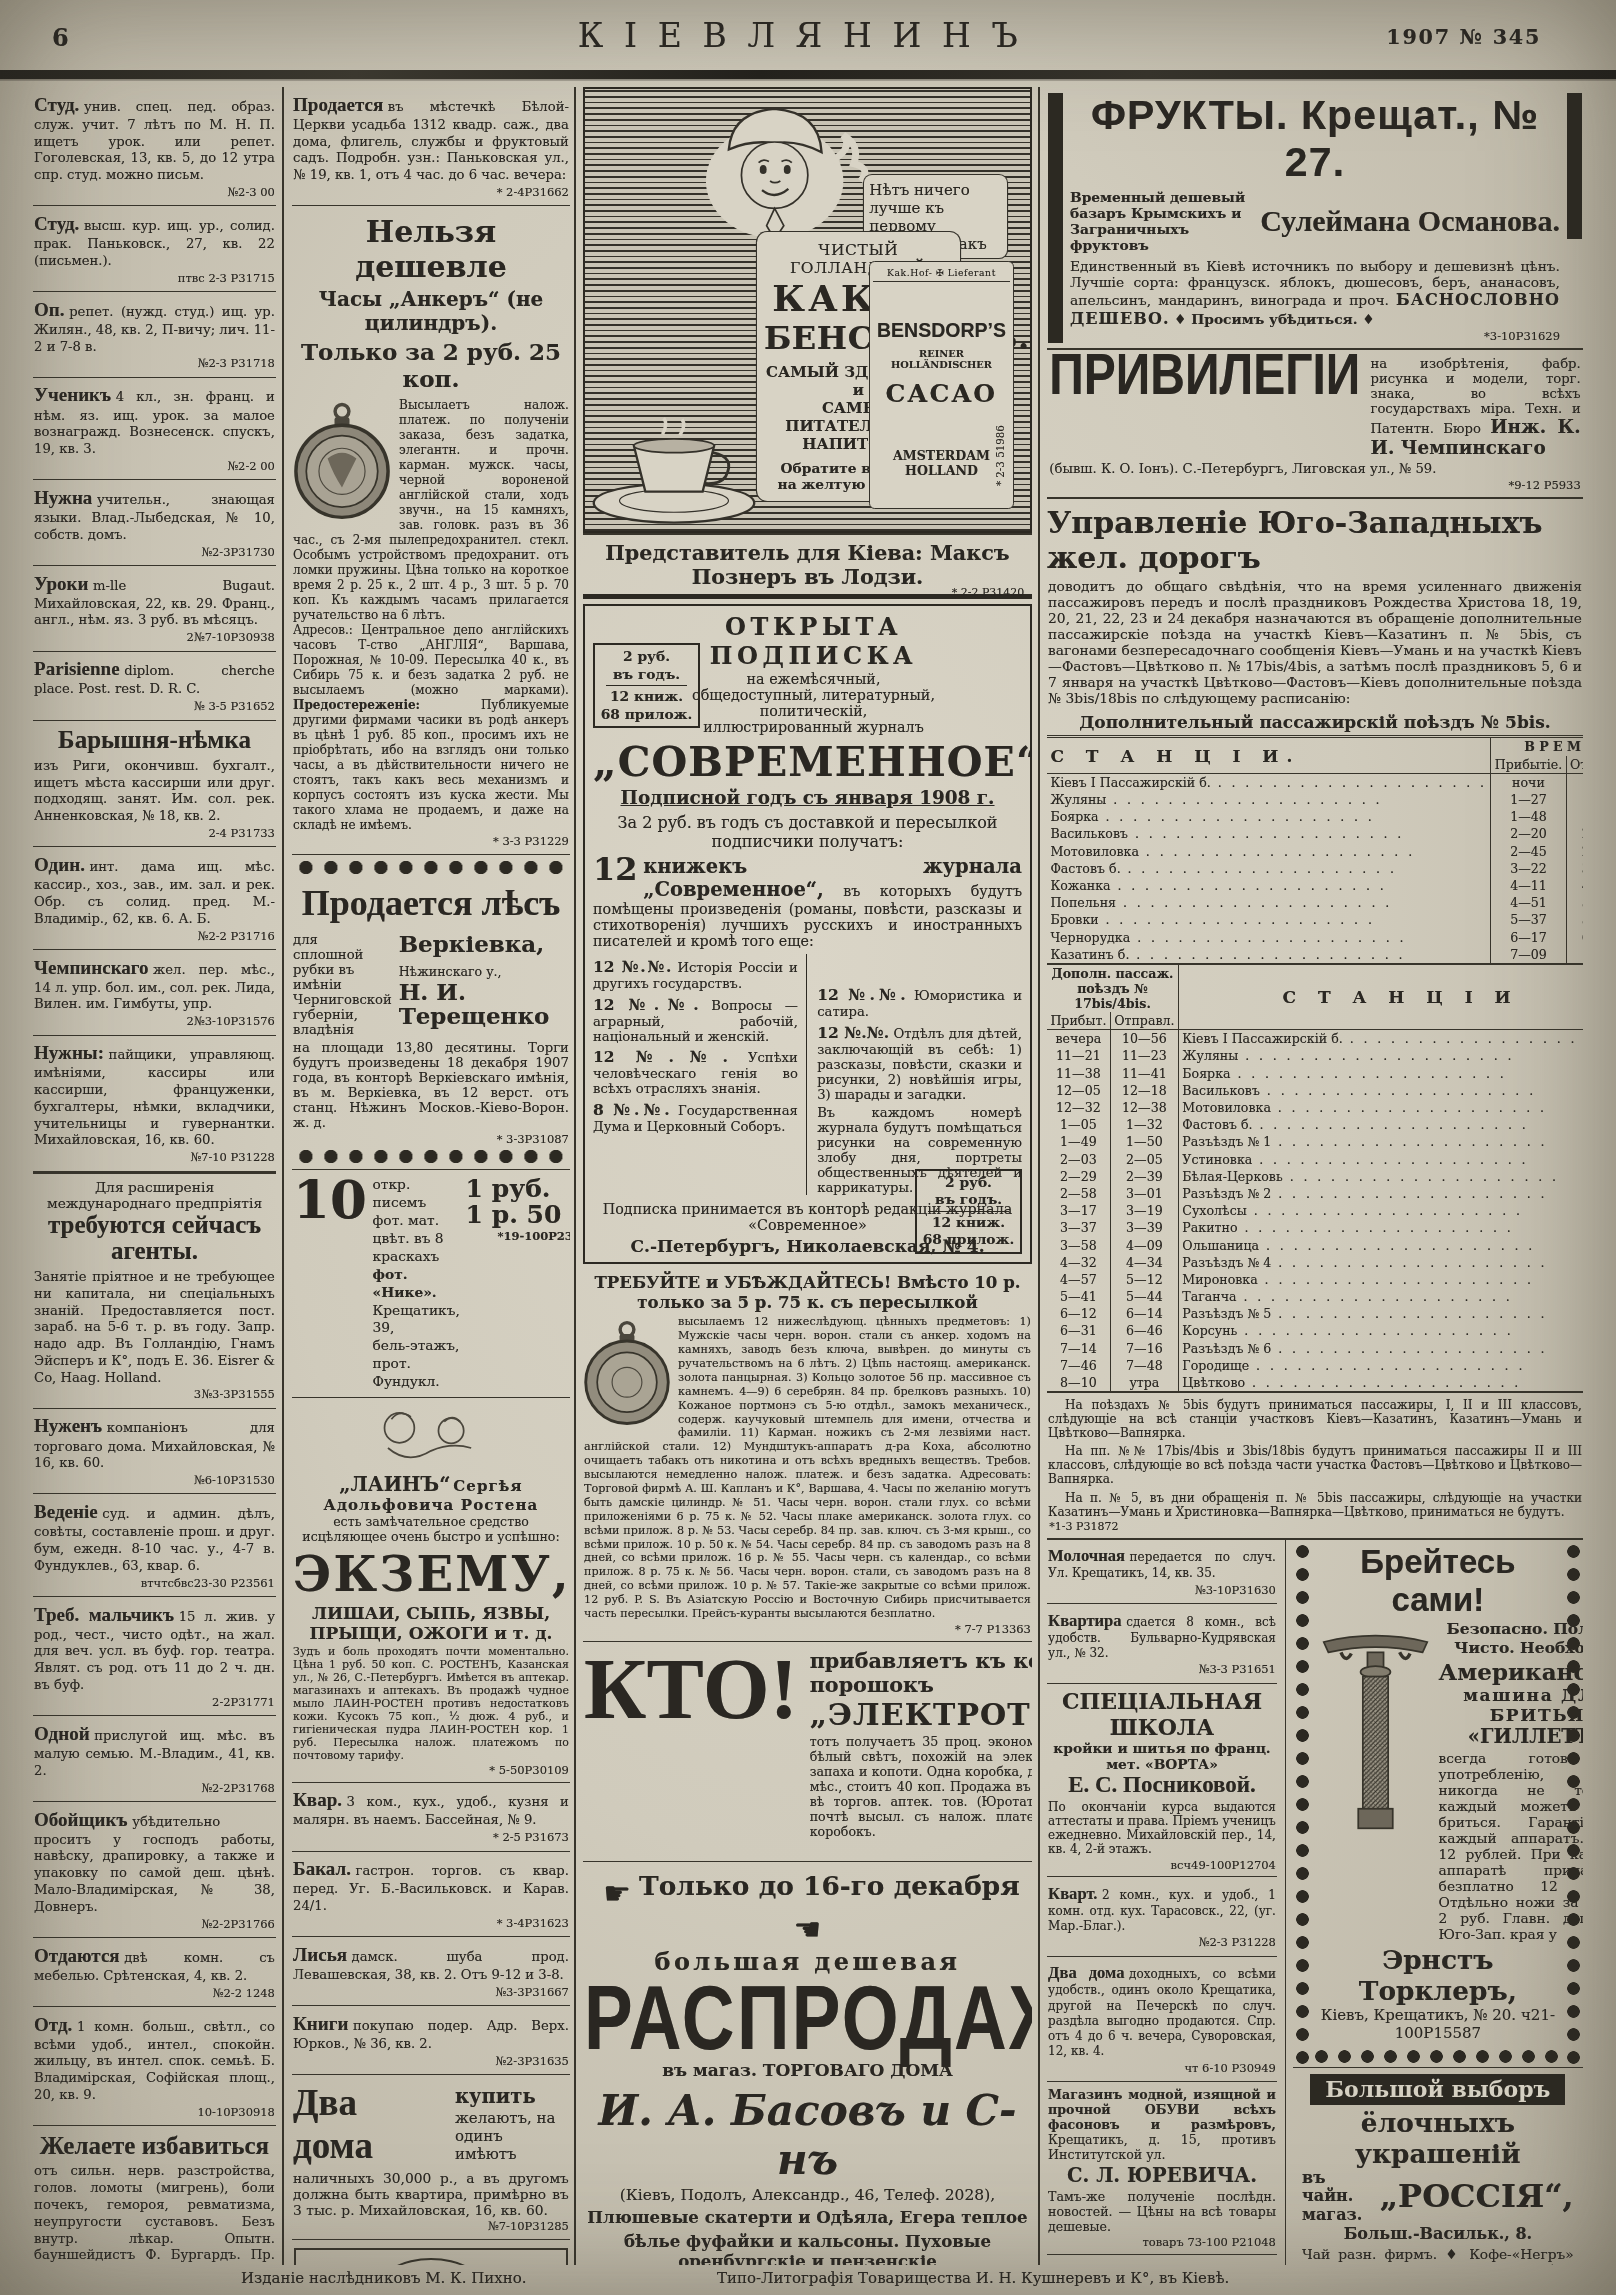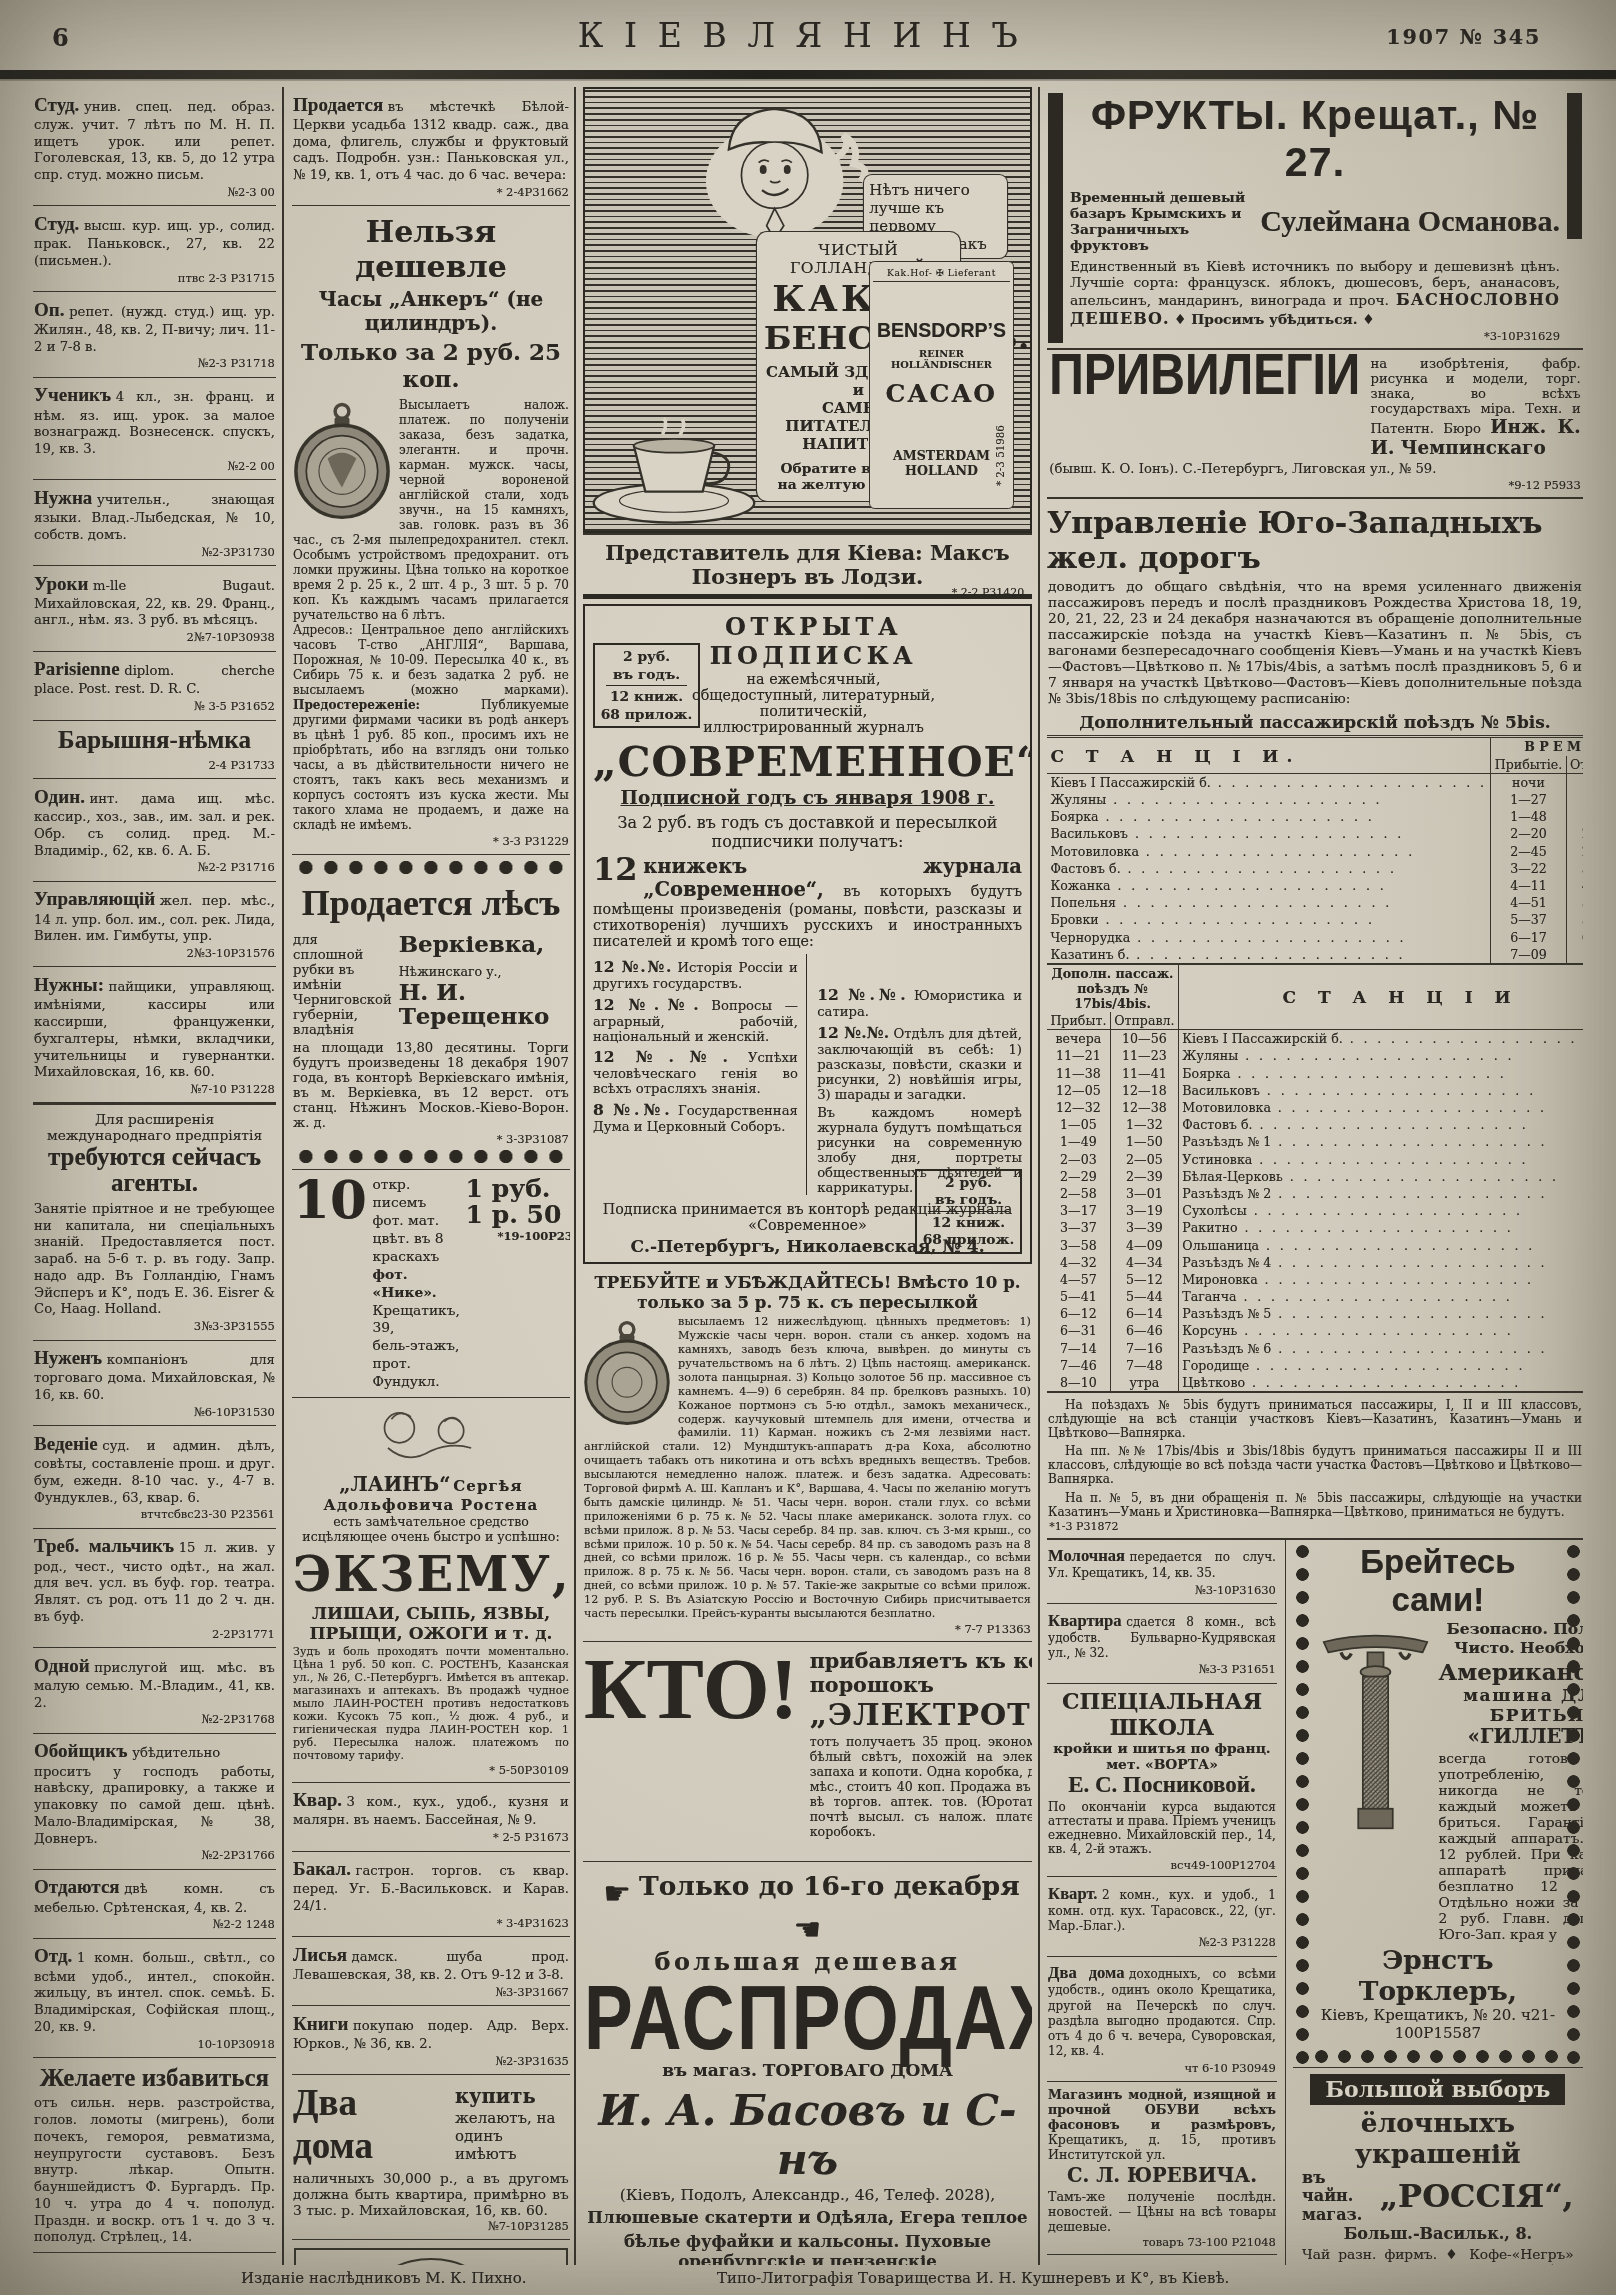--- a/index.html
+++ b/index.html
@@ -258,29 +258,29 @@
 
         <p><span class="lead" data-field="lead">Уроки</span><span data-field="body">m-lle Bugaut. Михайловская, 22, кв. 29. Франц., англ., нѣм. яз. 3 руб. въ мѣсяцъ.</span><span class="ref" data-field="ref">2№7-10Р30938</span></p>
       </div>
       <div class="cad">
 
         <p><span class="lead" data-field="lead">Parisienne</span><span data-field="body">diplom. cherche place. Post. rest. D. R. C.</span><span class="ref" data-field="ref">№ 3-5 Р31652</span></p>
       </div>
       <div class="cad bighead">
 
         <div class="cad-head" data-field="head">Барышня-нѣмка</div>
-        <p><span class="ref" data-field="ref">2-4 Р31733</span></p>
+        <p><span data-field="body">изъ Риги, окончивш. бухгалт., ищетъ мѣста кассирши или друг. подходящ. занят. Им. сол. рек. Анненковская, № 18, кв. 2.</span><span class="ref" data-field="ref">2-4 Р31733</span></p>
       </div>
       <div class="cad">
 
         <p><span class="lead" data-field="lead">Один.</span><span data-field="body">инт. дама ищ. мѣс. кассир., хоз., зав., им. зал. и рек. Обр. съ солид. пред. М.-Владимір., 62, кв. 6. А. Б.</span><span class="ref" data-field="ref">№2-2 Р31716</span></p>
       </div>
       <div class="cad">
 
-        <p><span class="lead" data-field="lead">Управляющій</span><span data-field="body">жел. пер. мѣс., 14 л. упр. бол. им., сол. рек. Лида, Вилен. им. Гимбуты, упр.</span><span class="ref" data-field="ref">2№3-10Р31576</span></p>
+        <p><span class="lead" data-field="lead">Чемпинскаго</span><span data-field="body">жел. пер. мѣс., 14 л. упр. бол. им., сол. рек. Лида, Вилен. им. Гимбуты, упр.</span><span class="ref" data-field="ref">2№3-10Р31576</span></p>
       </div>
       <div class="cad">
 
         <p><span class="lead" data-field="lead">Нужны:</span><span data-field="body">пайщики, управляющ. имѣніями, кассиры или кассирши, француженки, бухгалтеры, нѣмки, вкладчики, учительницы и гувернантки. Михайловская, 16, кв. 60.</span><span class="ref" data-field="ref">№7-10 Р31228</span></p>
       </div>
       <div class="cad framed">
         <div class="cad-pre" data-field="pre">Для расширенія международнаго предпріятія</div>
         <div class="cad-head" data-field="head">требуются сейчасъ агенты.</div>
         <p><span data-field="body">Занятіе пріятное и не требующее ни капитала, ни спеціальныхъ знаній. Предоставляется пост. зараб. на 5-6 т. р. въ году. Запр. надо адр. Въ Голландію, Гнамъ Эйсперъ и К°, подъ E. 36. Eisrer &amp; Co, Haag. Holland.</span><span class="ref" data-field="ref">3№3-3Р31555</span></p>
       </div>

